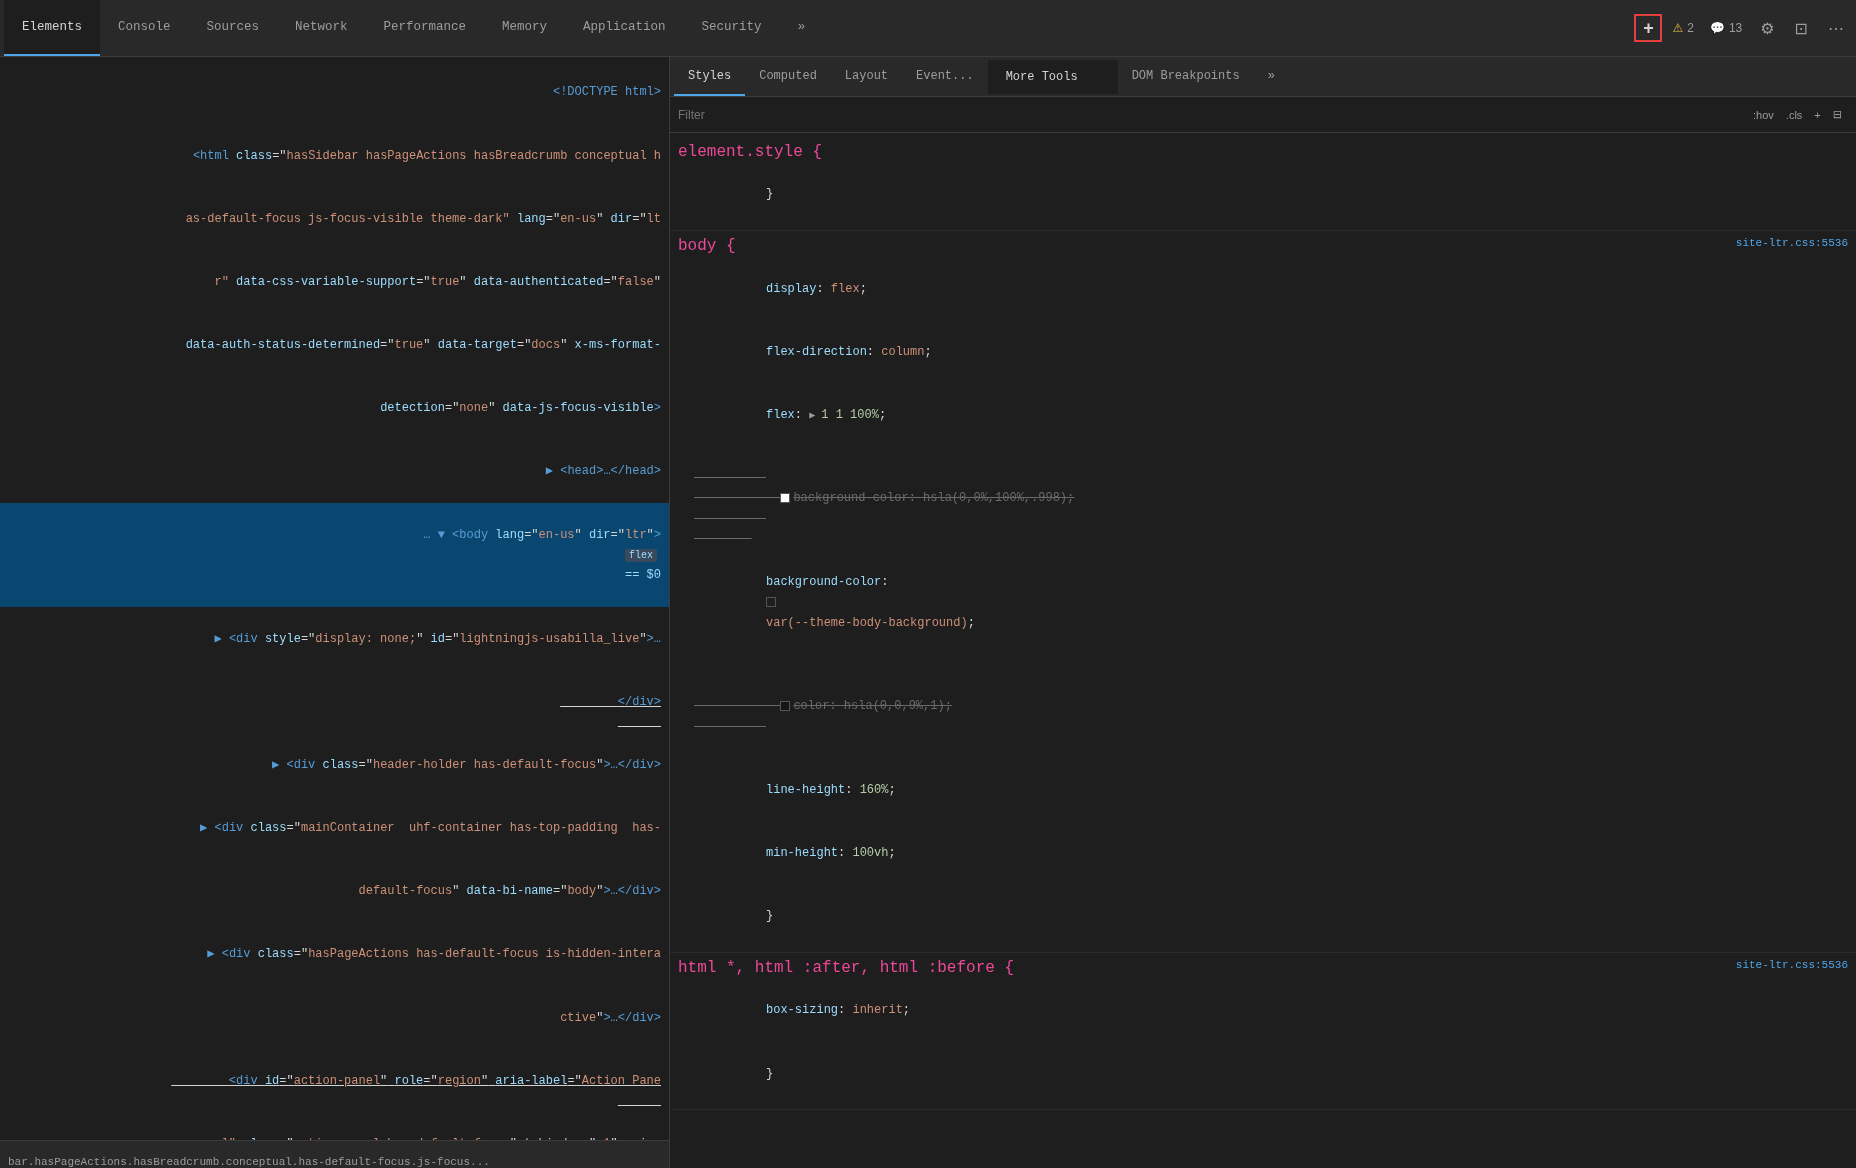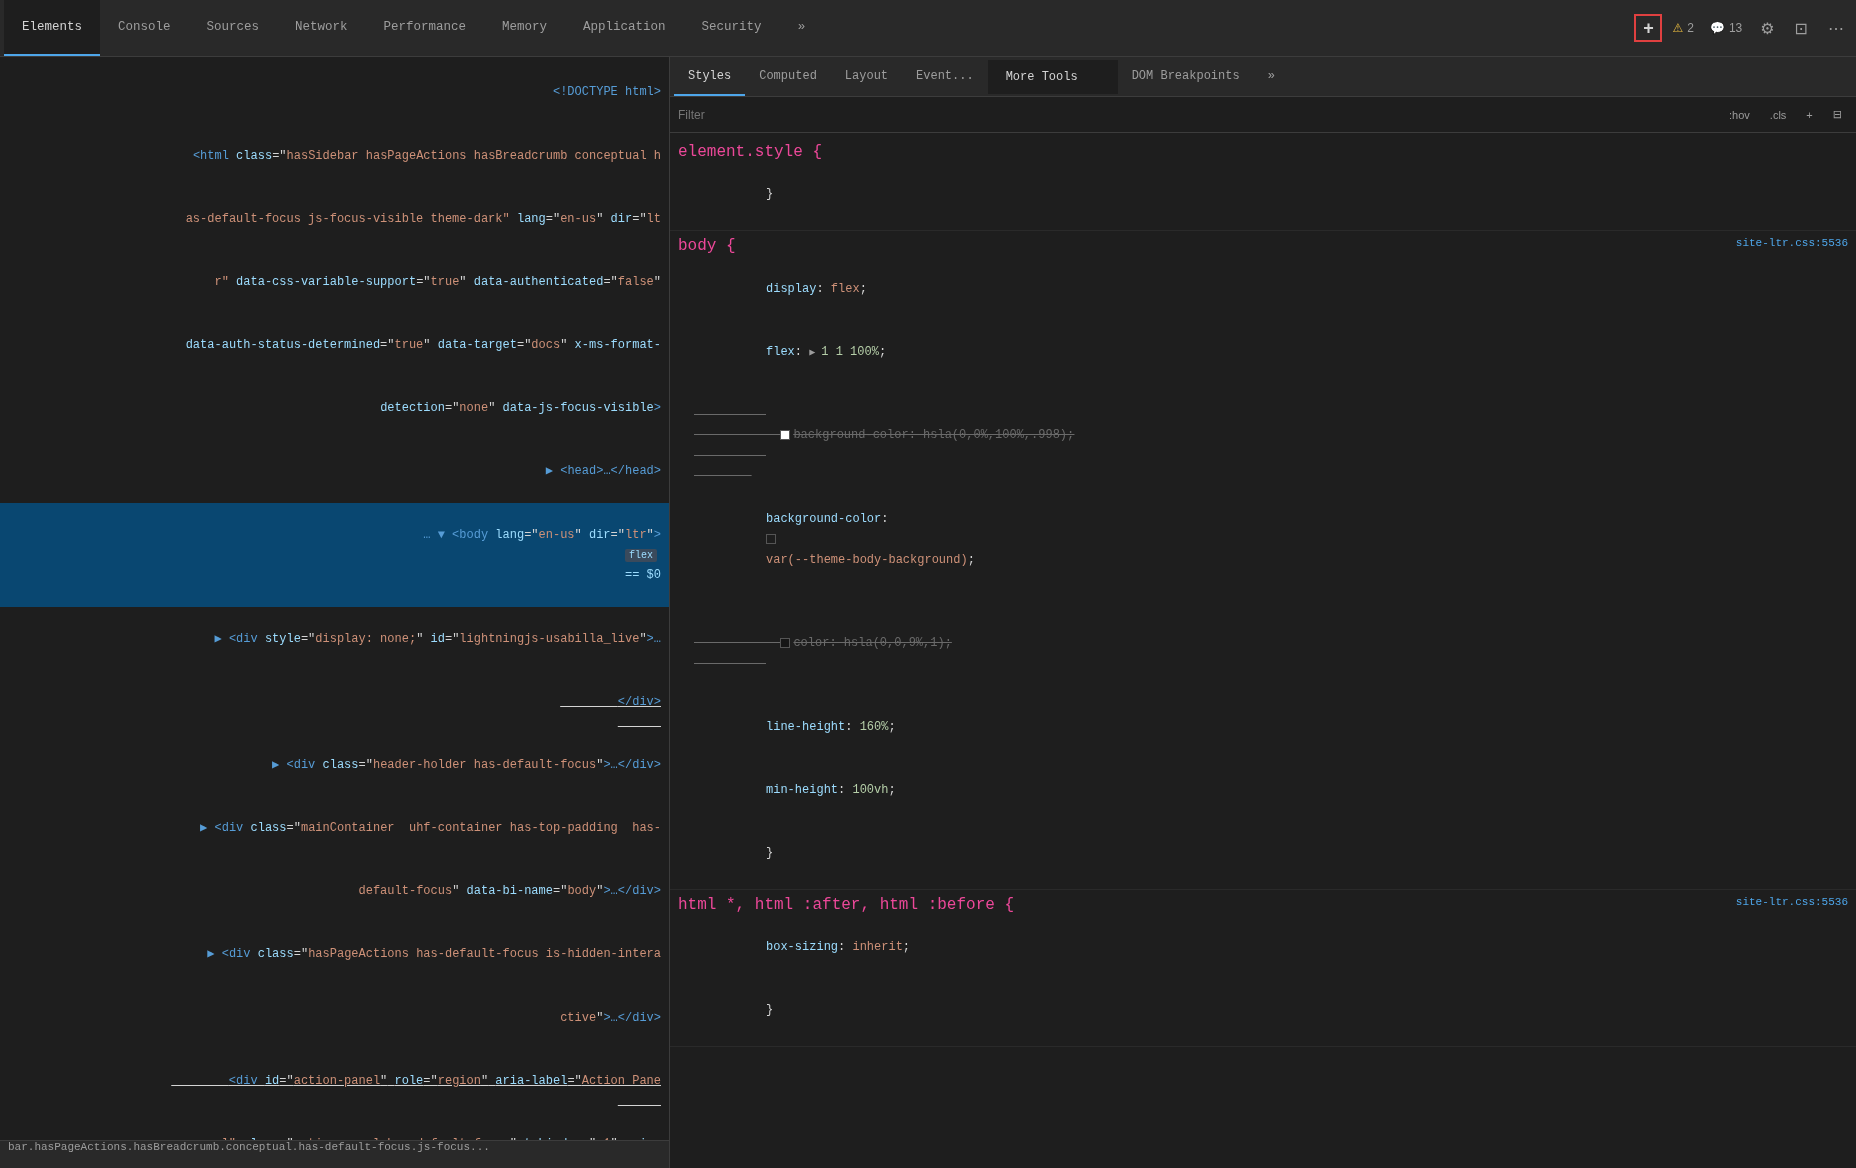--- a/index.html
+++ b/index.html
@@ -141,21 +141,21 @@
     .dollar-sign {
       color: #9cdcfe;
     }
 
     
     .bottom-bar {
       height: 28px;
       background: #292929;
       border-top: 1px solid #3c3c3c;
       display: flex;
-      align-items: flex-start;
+      align-items: flex-end;
       padding: 0 8px;
       font-size: 11px;
       color: #9d9d9d;
       overflow: hidden;
     }
 
     
     .right-panel {
       flex: 1;
       background: #1e1e1e;
@@ -198,21 +198,20 @@
     }
 
     
     .filter-bar {
       display: flex;
       align-items: center;
       background: #1e1e1e;
       border-bottom: 1px solid #3c3c3c;
       height: 36px;
       padding: 0 8px;
-      gap: 8px;
     }
     .filter-input {
       flex: 1;
       background: none;
       border: none;
       color: #d4d4d4;
       font-size: 12px;
       outline: none;
     }
     .filter-btn {
@@ -457,20 +456,23 @@
 
       <div class="style-block">
         <div class="style-selector-row">
           <span class="style-selector">body {</span>
           <span class="style-source">site-ltr.css:5536</span>
         </div>
         <div class="style-rule">
           <span class="style-prop">display</span><span class="colon">: </span><span class="style-val">flex</span><span class="semicolon">;</span>
         </div>
         <div class="style-rule">
+          <span class="style-prop">flex-direction</span><span class="colon">: </span><span class="style-val">column</span><span class="semicolon">;</span>
+        </div>
+        <div class="style-rule">
           <span class="style-prop">flex</span><span class="colon">: </span><span class="expand-arrow">▶ </span><span class="style-val-num">1 1 100%</span><span class="semicolon">;</span>
         </div>
         <div class="style-rule strikethrough">
           <span style="text-decoration: line-through; color: #6a6a6a;">
             <span class="color-swatch" style="background: rgba(255,255,255,0.998);"></span>background-color: hsla(0,0%,100%,.998);
           </span>
         </div>
         <div class="style-rule">
           <span class="style-prop">background-color</span><span class="colon">: </span>
           <span class="color-swatch" style="background: #1e1e1e;"></span>

